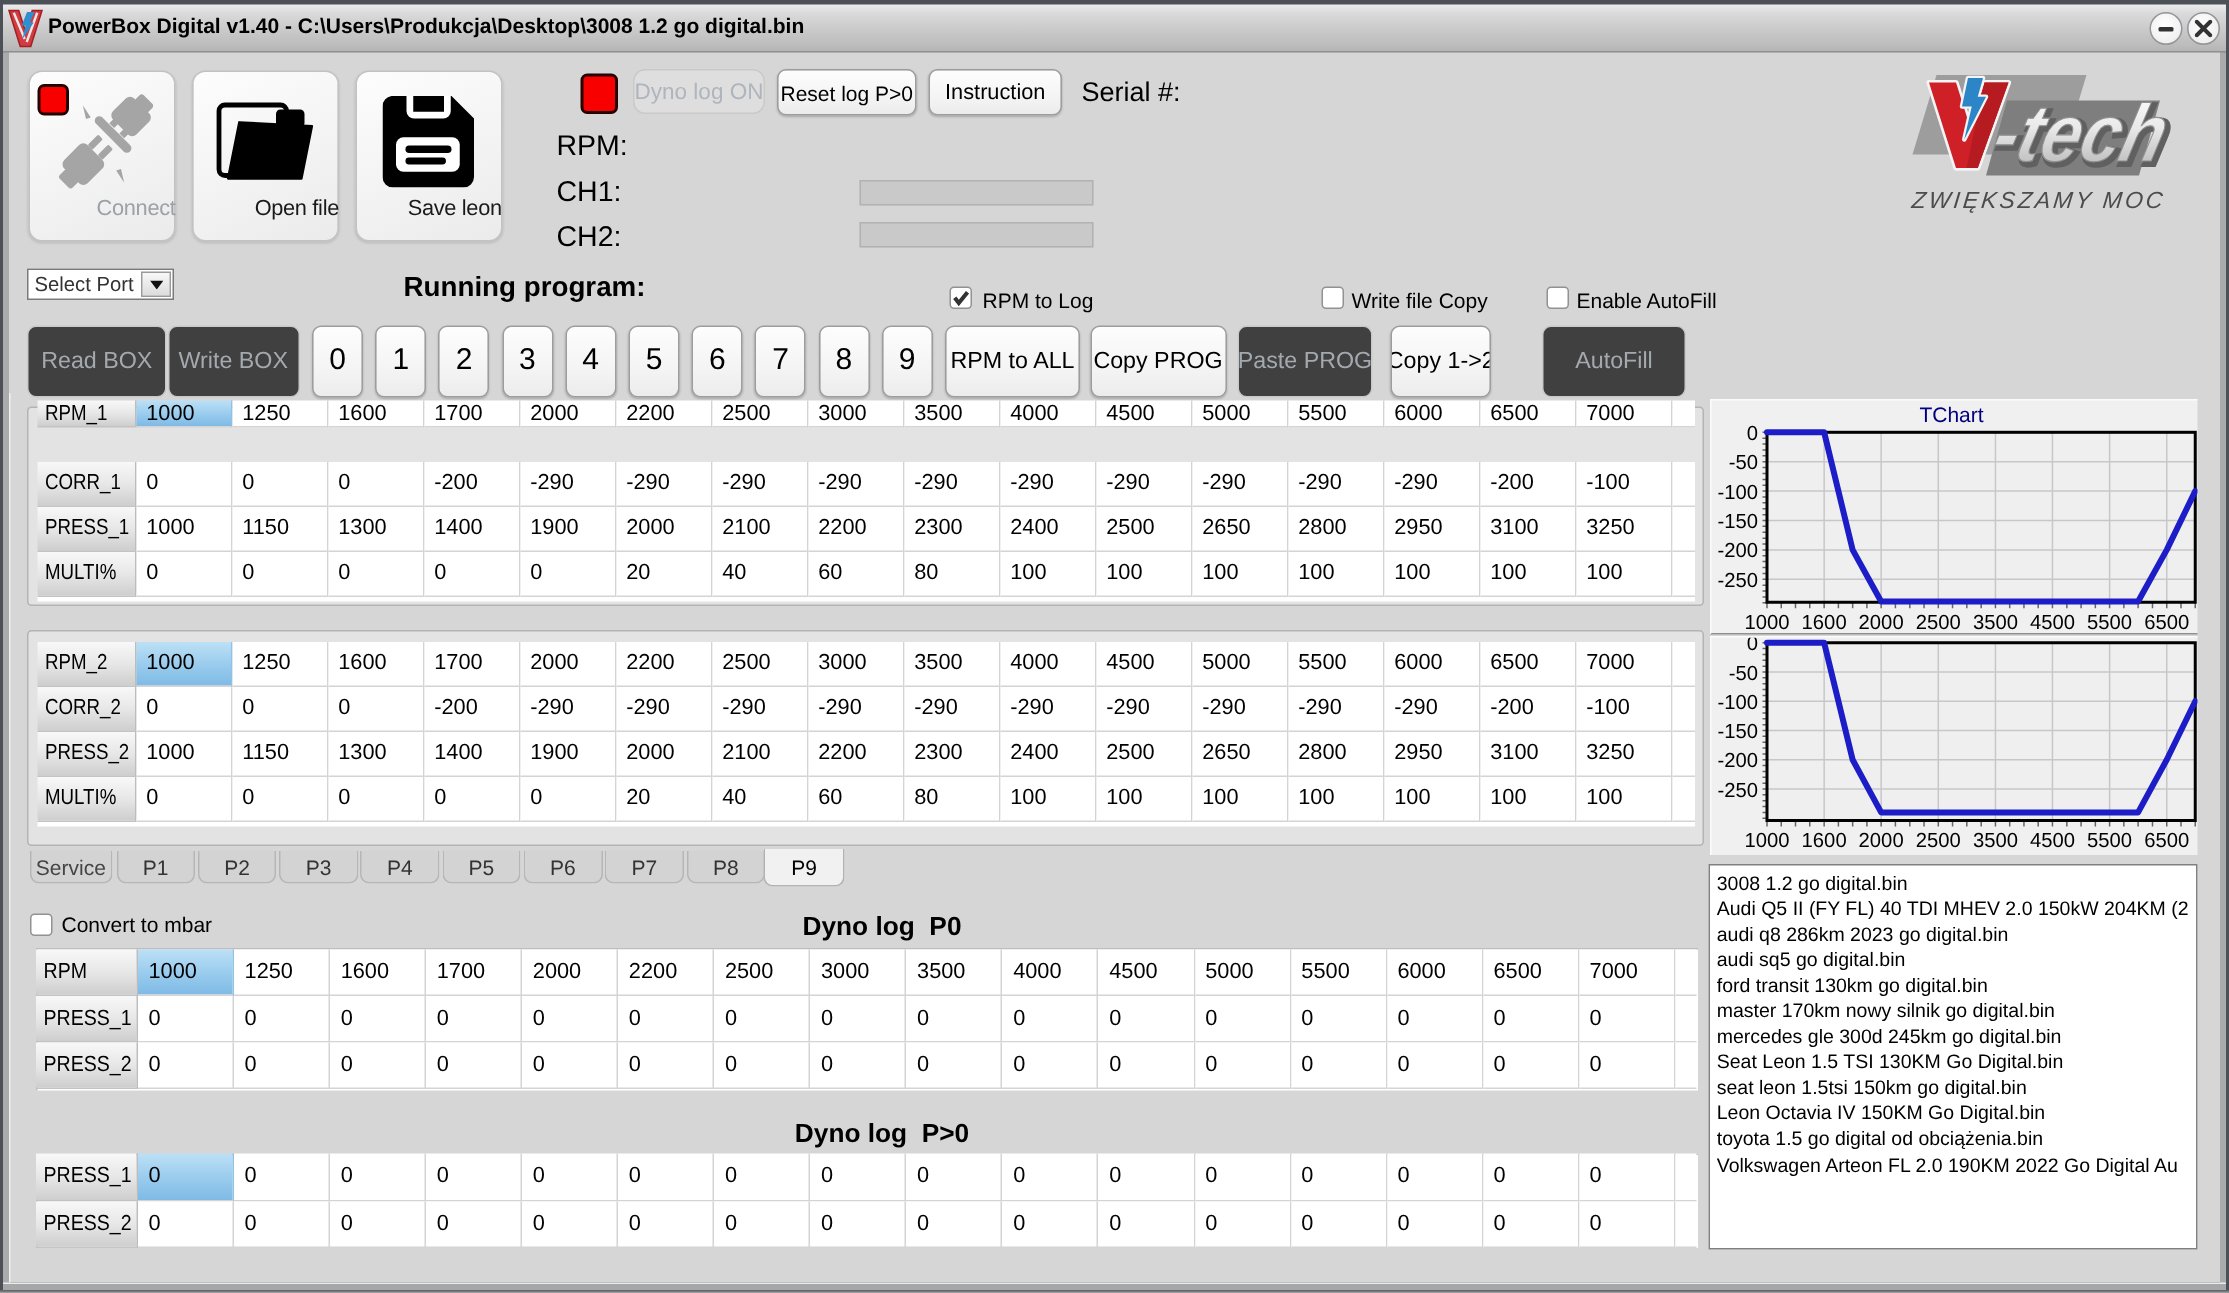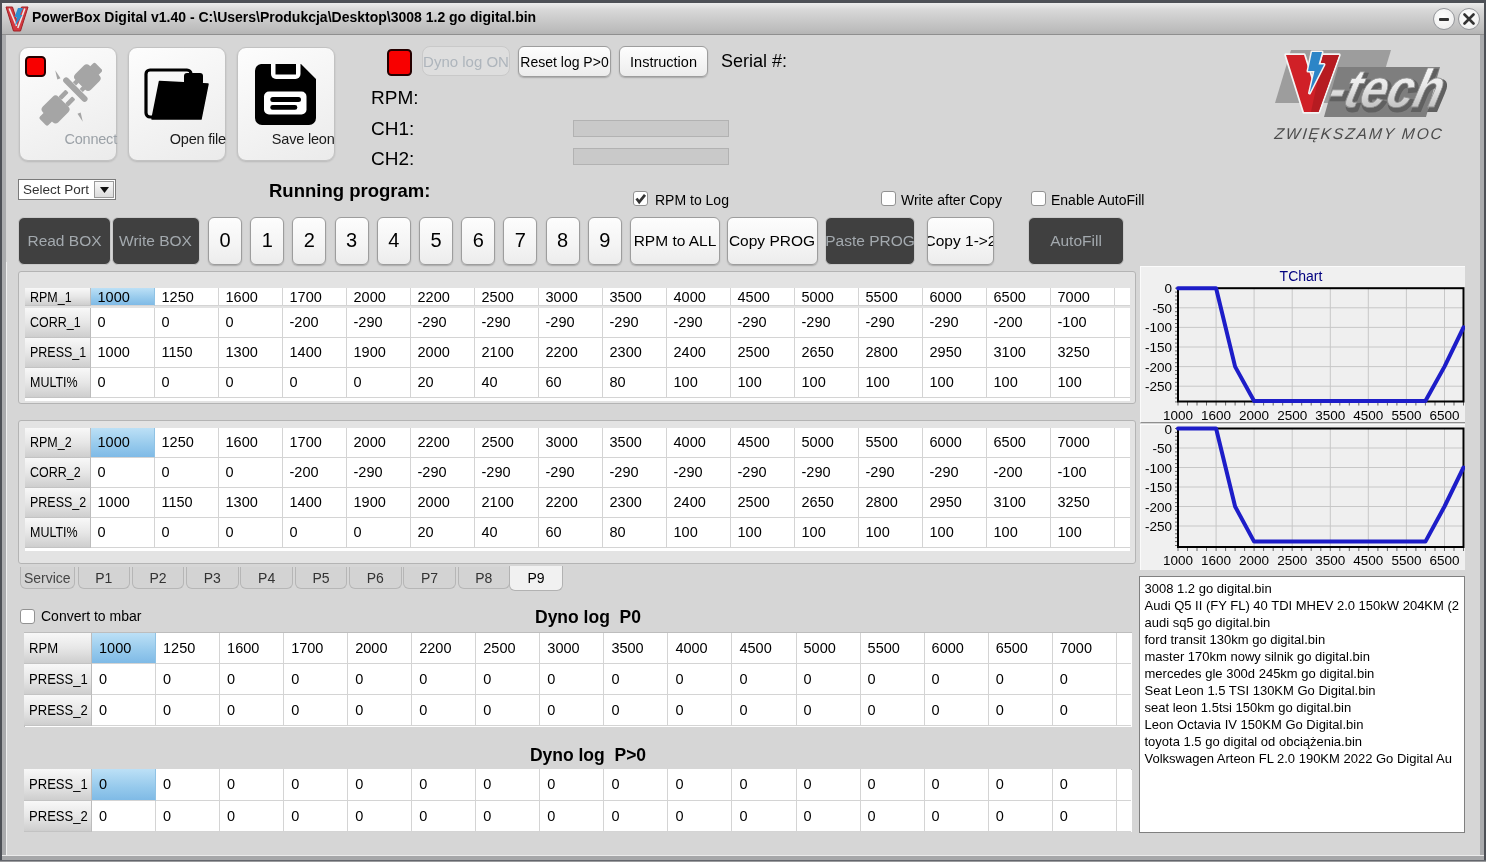--- a/index.html
+++ b/index.html
@@ -108,21 +108,21 @@
     </div>
 </div>
 <div class="a" style="left:269px;top:179.5px;font-size:18.5px;font-weight:bold">Running program:</div>
 <div class="a cb" style="left:633px;top:190.5px">
     <svg width="13" height="13" viewBox="0 0 13 13" style="position:absolute;left:0;top:0">
       <path d="M2.5,6.5 L5.2,10 L11,2.8" fill="none" stroke="#333" stroke-width="2.7"></path>
     </svg>
   </div>
 <div class="a cblab" style="left:655px;top:192px;font-size:14px">RPM to Log</div>
 <div class="a cb" style="left:881px;top:190.5px"></div>
-<div class="a cblab" style="left:901px;top:192px;font-size:14px">Write after Copy</div>
+<div class="a cblab" style="left:901px;top:192px;font-size:14px">Write file Copy</div>
 <div class="a cb" style="left:1031px;top:190.5px"></div>
 <div class="a cblab" style="left:1051px;top:192px;font-size:14px">Enable AutoFill</div>
 <div class="a btn dis" style="left:18px;top:216.5px;width:93px;height:48.5px;font-size:15.5px">Read BOX</div>
 <div class="a btn dis" style="left:111.5px;top:216.5px;width:88px;height:48.5px;font-size:15.5px">Write BOX</div>
 <div class="a btn" style="left:208.0px;top:216.5px;width:34px;height:48.5px;font-size:20px">0</div>
 <div class="a btn" style="left:250.2px;top:216.5px;width:34px;height:48.5px;font-size:20px">1</div>
 <div class="a btn" style="left:292.4px;top:216.5px;width:34px;height:48.5px;font-size:20px">2</div>
 <div class="a btn" style="left:334.6px;top:216.5px;width:34px;height:48.5px;font-size:20px">3</div>
 <div class="a btn" style="left:376.8px;top:216.5px;width:34px;height:48.5px;font-size:20px">4</div>
 <div class="a btn" style="left:419.0px;top:216.5px;width:34px;height:48.5px;font-size:20px">5</div>
@@ -131,21 +131,21 @@
 <div class="a btn" style="left:545.6px;top:216.5px;width:34px;height:48.5px;font-size:20px">8</div>
 <div class="a btn" style="left:587.8px;top:216.5px;width:34px;height:48.5px;font-size:20px">9</div>
 <div class="a btn" style="left:630px;top:216.5px;width:90px;height:48.5px;font-size:15.5px">RPM to ALL</div>
 <div class="a btn" style="left:726.5px;top:216.5px;width:91px;height:48.5px;font-size:15.5px">Copy PROG</div>
 <div class="a btn dis" style="left:825px;top:216.5px;width:90px;height:48.5px;font-size:15.5px">Paste PROG</div>
 <div class="a btn" style="left:927px;top:216.5px;width:67px;height:48.5px;font-size:15.5px">Copy 1-&gt;2</div>
 <div class="a btn dis" style="left:1028px;top:216.5px;width:96px;height:48.5px;font-size:15.5px">AutoFill</div>
 <div class="a" style="left:5.5px;top:262px;width:1.5px;height:593px;background:#f0f0f0"></div>
 <div class="a panel" style="left:18px;top:270.5px;width:1117.5px;height:133px"></div>
 <div class="a" style="left:24.5px;top:395px;width:1105px;height:6px;background:#fff"></div>
-<div class="a trow" style="left:24.5px;top:288px;height:18px">
+<div class="a trow" style="left:24.5px;top:267px;height:18px">
     <div class="hc" style="width:66px">
       <span style="transform:scaleX(0.86)">RPM_1</span>
     </div>
     <div class="dc sel" style="width:64px">1000</div>
     <div class="dc" style="width:64px">1250</div>
     <div class="dc" style="width:64px">1600</div>
     <div class="dc" style="width:64px">1700</div>
     <div class="dc" style="width:64px">2000</div>
     <div class="dc" style="width:64px">2200</div>
     <div class="dc" style="width:64px">2500</div>
@@ -628,20 +628,21 @@
       <text x="151.2" y="139.5" text-anchor="middle" font-size="13.5" fill="#000">2500</text>
       <text x="189.3" y="139.5" text-anchor="middle" font-size="13.5" fill="#000">3500</text>
       <text x="227.3" y="139.5" text-anchor="middle" font-size="13.5" fill="#000">4500</text>
       <text x="265.4" y="139.5" text-anchor="middle" font-size="13.5" fill="#000">5500</text>
       <text x="303.5" y="139.5" text-anchor="middle" font-size="13.5" fill="#000">6500</text>
     </svg>
   </div>
 <div class="a listbox" style="left:1138.5px;top:575.5px;width:326px;height:257px">
     <div>3008 1.2 go digital.bin</div>
     <div>Audi Q5 II (FY FL) 40 TDI MHEV 2.0 150kW 204KM (2</div>
+    <div>audi q8 286km 2023 go digital.bin</div>
     <div>audi sq5 go digital.bin</div>
     <div>ford transit 130km go digital.bin</div>
     <div>master 170km nowy silnik go digital.bin</div>
     <div>mercedes gle 300d 245km go digital.bin</div>
     <div>Seat Leon 1.5 TSI 130KM Go Digital.bin</div>
     <div>seat leon 1.5tsi 150km go digital.bin</div>
     <div>Leon Octavia IV 150KM Go Digital.bin</div>
     <div>toyota 1.5 go digital od obciążenia.bin</div>
     <div>Volkswagen Arteon FL 2.0 190KM 2022 Go Digital Au</div>
   </div>

